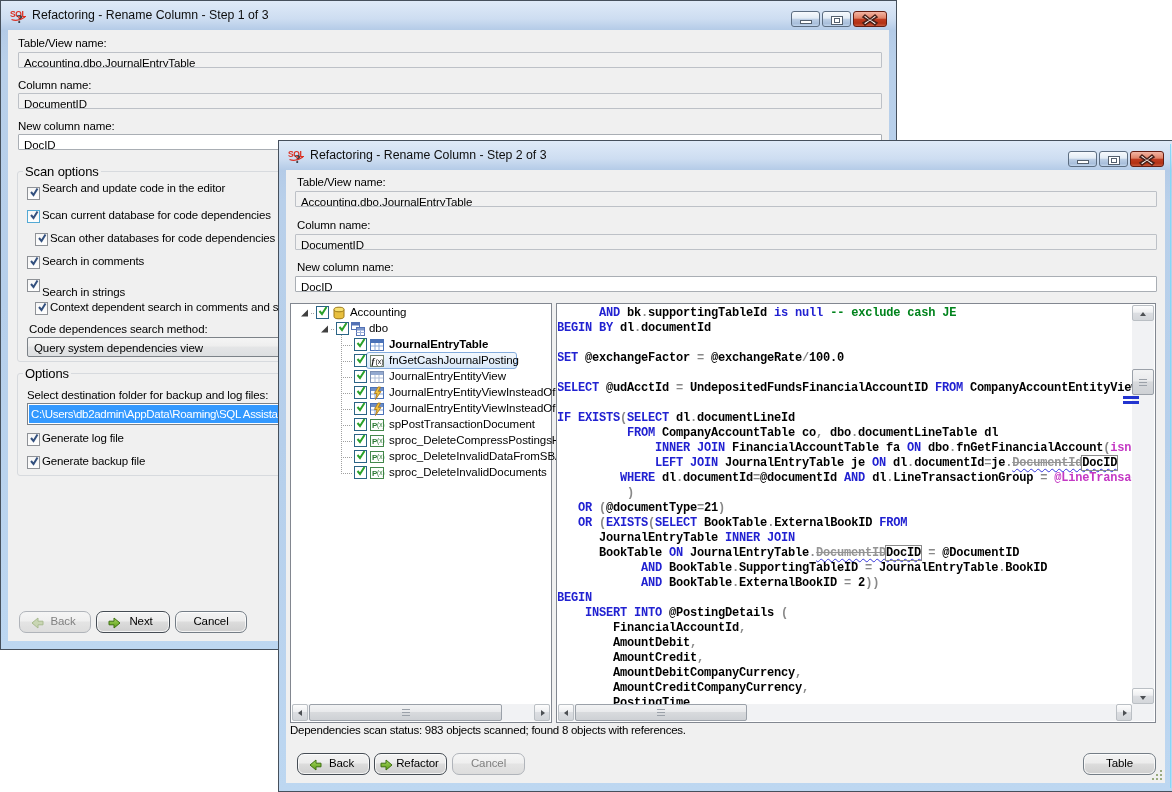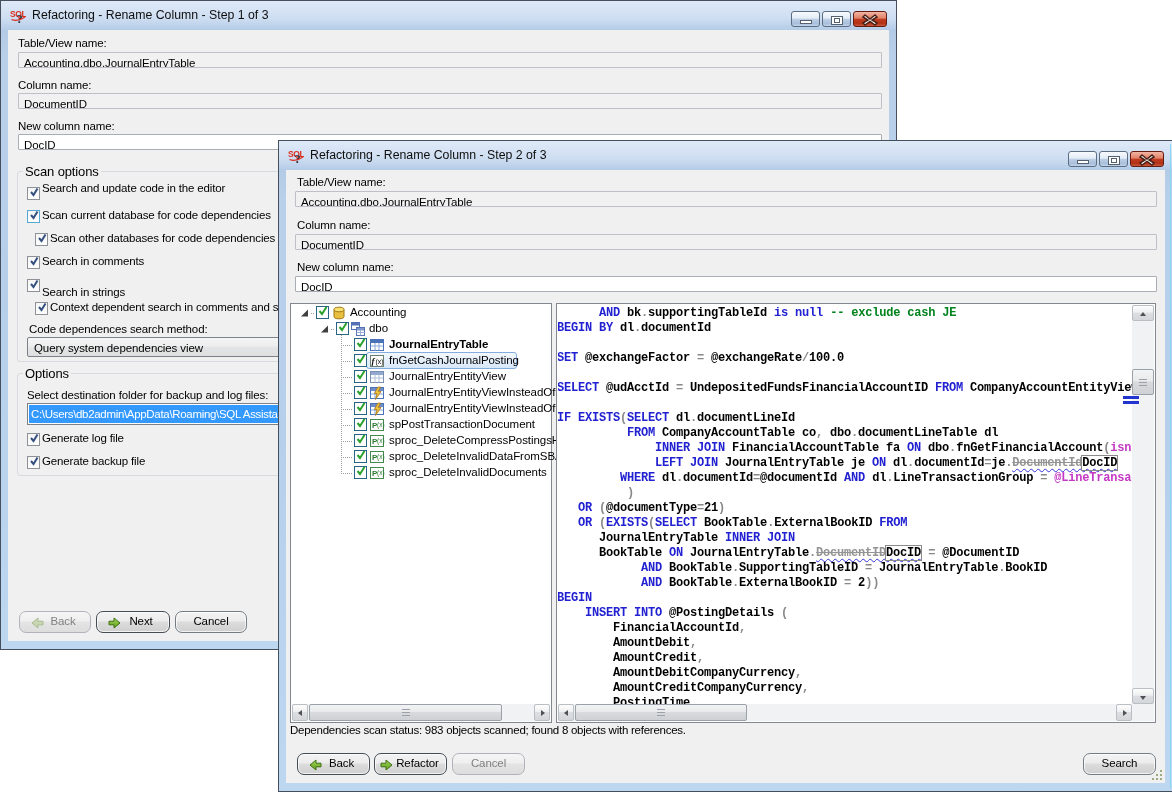--- a/index.html
+++ b/index.html
@@ -427,21 +427,21 @@
 <div class="btn" style="left:95px; top:612px; width:73px; border-color:#454c54;"><svg class="garr" style="left:5px;" width="13" height="12">
         <defs>
           <linearGradient id="gg" x1="0" y1="0" x2="0" y2="1">
             <stop offset="0" stop-color="#a6d760"></stop>
             <stop offset="1" stop-color="#5c9e14"></stop>
           </linearGradient>
         </defs>
         <path d="M1 4.2 L6 4.2 L6 1 L12 6 L6 11 L6 7.8 L1 7.8 Z" fill="url(#gg)" stroke="#3e7011" stroke-width="1"></path>
       </svg><span class="t2" style="margin-left:14px;">Refactor</span></div>
 <div class="btn dis" style="left:173px; top:612px; width:73px;"><span class="t">Cancel</span></div>
-<div class="btn" style="left:804px; top:612px; width:73px;"><span class="t">Search</span></div>
+<div class="btn" style="left:804px; top:612px; width:73px;"><span class="t">Table</span></div>
 <div class="abs" style="right:1px; top:3px; bottom:3px; width:1px; background:#85d8f7;"></div>
 
 <div id="grip" class="abs" style="left:873px; top:629px; width:12px; height:12px;">
       <div class="abs" style="left:8px;top:0px;width:2px;height:2px;background:#9aab80;"></div>
       <div class="abs" style="left:8px;top:4px;width:2px;height:2px;background:#9aab80;"></div>
       <div class="abs" style="left:8px;top:8px;width:2px;height:2px;background:#9aab80;"></div>
       <div class="abs" style="left:4px;top:4px;width:2px;height:2px;background:#9aab80;"></div>
       <div class="abs" style="left:4px;top:8px;width:2px;height:2px;background:#9aab80;"></div>
       <div class="abs" style="left:0px;top:8px;width:2px;height:2px;background:#9aab80;"></div>
     </div>

